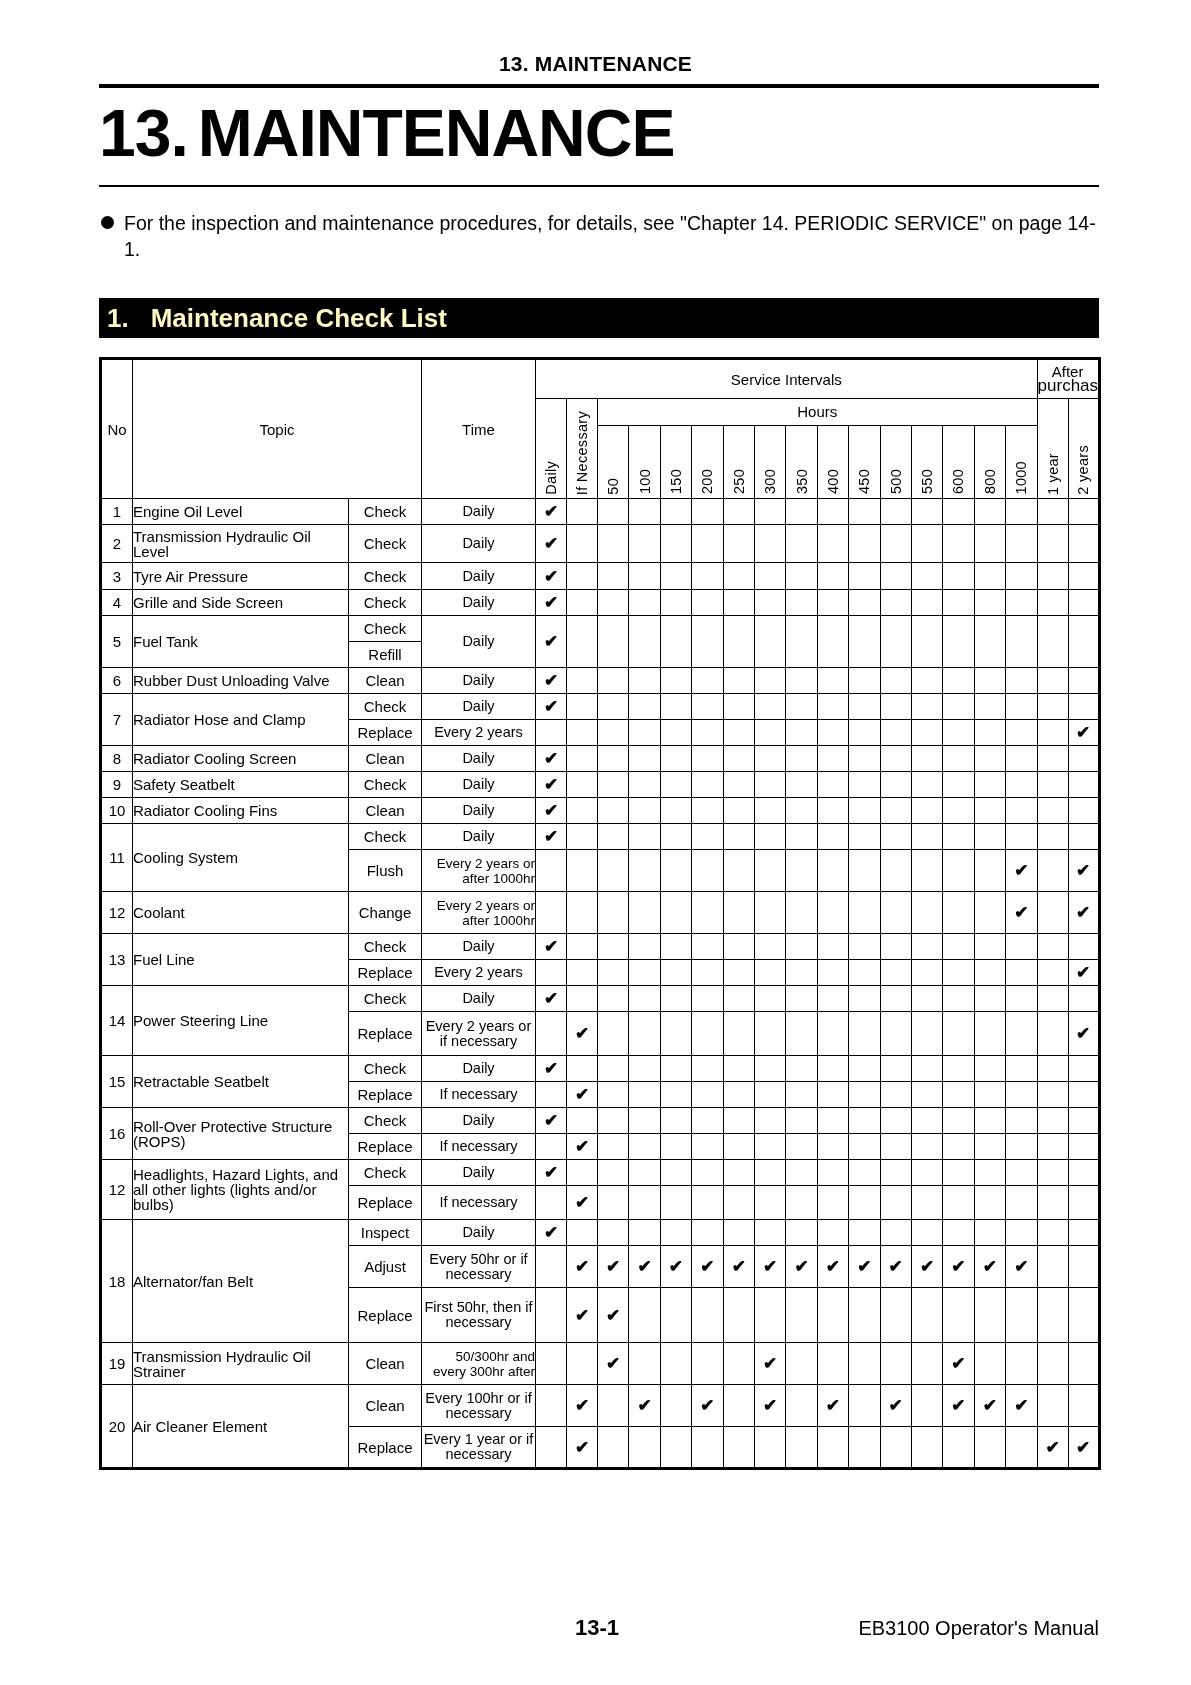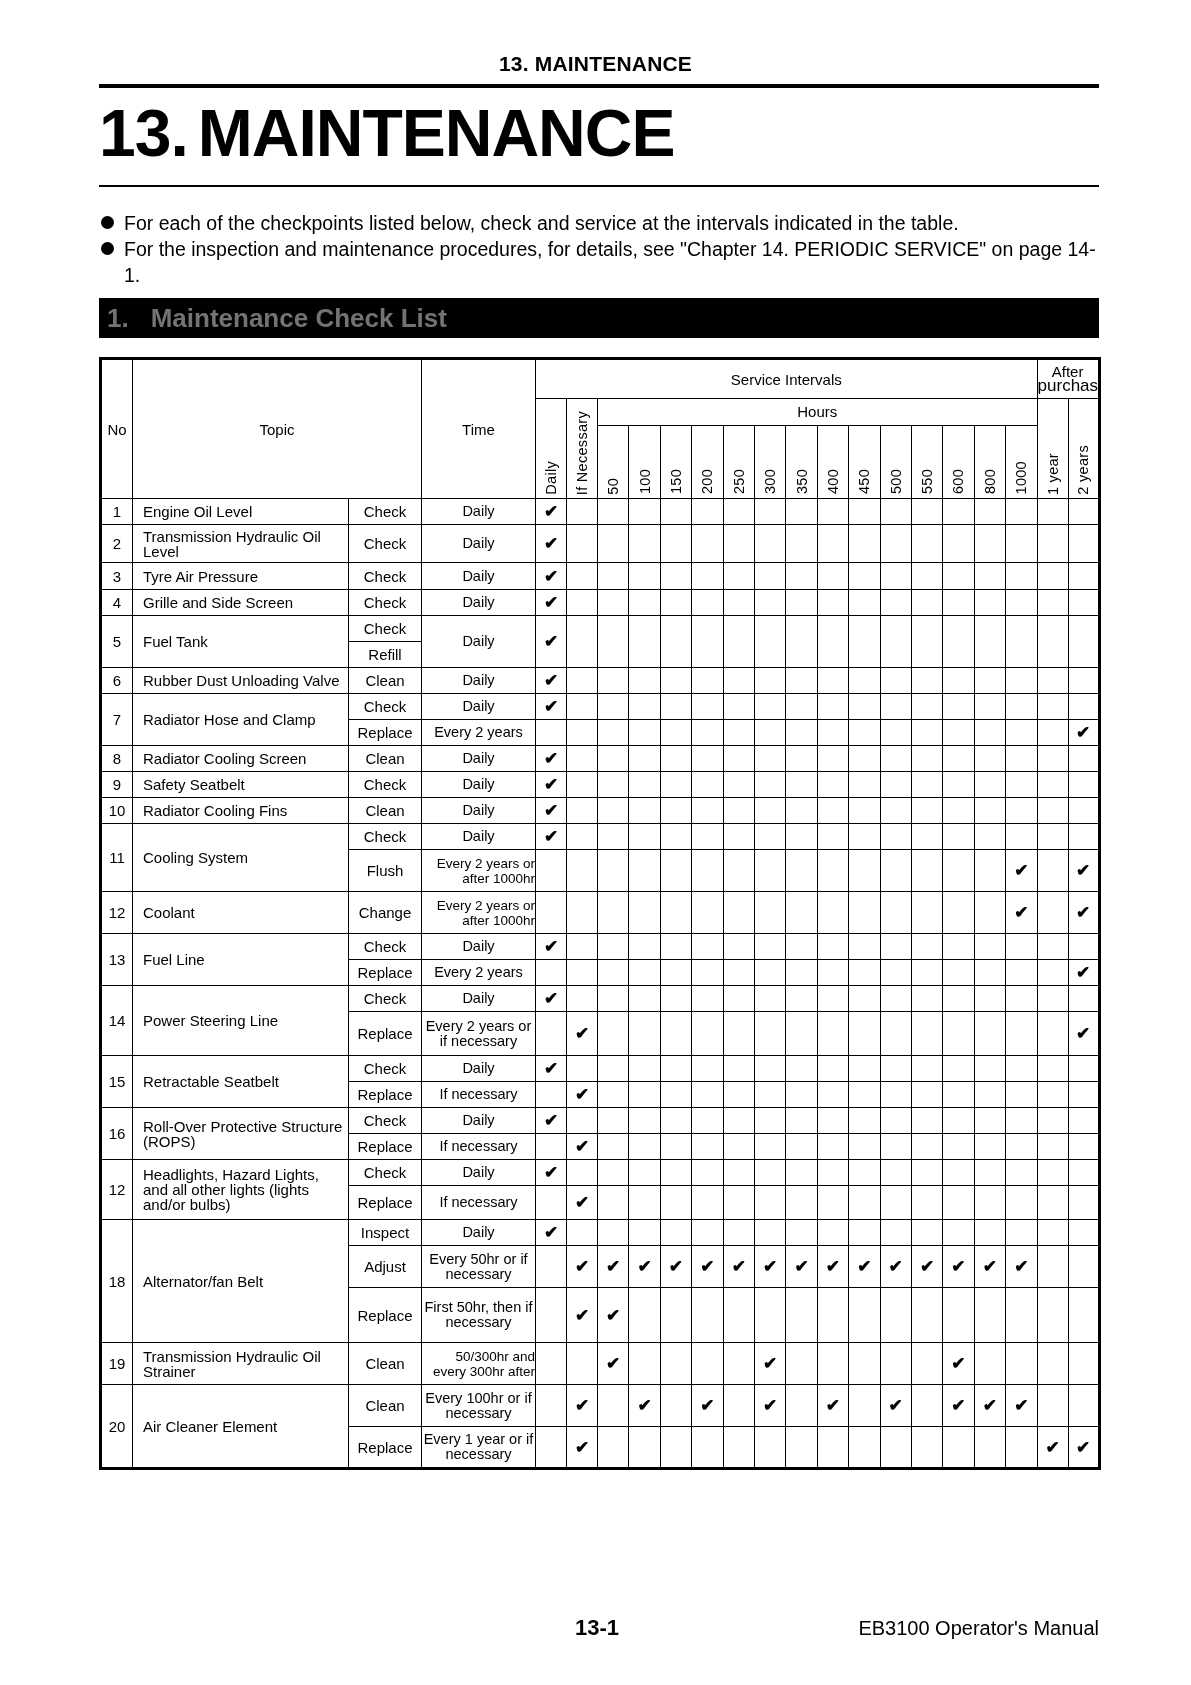--- a/index.html
+++ b/index.html
@@ -5,27 +5,27 @@
   html, body { margin:0; padding:0; background:#ffffff; }
   body { width:1191px; height:1685px; position:relative; font-family:"Liberation Sans", sans-serif; color:#000; overflow:hidden; }
   .running-head { position:absolute; left:0; width:1191px; top:52px; text-align:center; font-weight:bold; font-size:21px; letter-spacing:0.2px; }
   .rule-thick { position:absolute; left:99px; width:1000px; top:84px; height:4px; background:#000; }
   .big-title { position:absolute; left:99px; top:98px; font-weight:bold; font-size:66px; letter-spacing:-1px; line-height:70px; }
   .big-title .num { margin-right:10px; }
   .rule-thin { position:absolute; left:99px; width:1000px; top:185px; height:2px; background:#000; }
   .bullets { position:absolute; left:99px; width:1000px; top:210px; font-size:19.5px; line-height:26px; }
   .bullet { display:flex; }
   .bullet .dot { width:13px; height:13px; border-radius:50%; background:#000; margin:6px 10px 0 2px; flex:none; }
-  .section-bar { position:absolute; left:99px; width:1000px; top:298px; height:40px; background:#000; color:#737373; font-weight:bold; font-size:26px; line-height:40px; }
+  .section-bar { position:absolute; left:99px; width:1000px; top:298px; height:40px; background:#000; color:#fef9c3; font-weight:bold; font-size:26px; line-height:40px; }
   .section-bar .sn { margin-left:8px; margin-right:22px; }
 
   table.mtable { position:absolute; left:99px; top:357px; width:1001px; border-collapse:collapse; table-layout:fixed; border:3px solid #000; font-size:15px; }
   .mtable td, .mtable th { border:1.3px solid #000; padding:0; font-weight:normal; text-align:center; vertical-align:middle; overflow:hidden; }
   .mtable th { font-size:15px; }
-  .mtable td.topic { text-align:left; padding-left:10px; line-height:15px; }
+  .mtable td.topic { text-align:left; padding-left:0; line-height:15px; }
   .mtable td.no { font-size:15px; }
   .mtable td.time { line-height:15px; font-size:14.5px; }
   .mtable td.time.small { font-size:13.5px; line-height:15px;text-align:right; }
   .vt { writing-mode:vertical-rl; transform:rotate(180deg); display:inline-block; font-size:14.5px; white-space:nowrap; letter-spacing:0.3px; }
   .vwrap { height:68px; display:flex; align-items:flex-end; justify-content:center; padding-bottom:3px; }
   .vwrap.tall { height:96px; }
   .after-p { line-height:14px; font-size:15px; }
   .after-p small { font-size:17px; display:block; }
   .chk { font-size:17px; font-weight:bold; line-height:1; }
 
@@ -36,24 +36,20 @@
 <body>
 
 <div class="running-head">13. MAINTENANCE</div>
 <div class="rule-thick"></div>
 <div class="big-title"><span class="num">13.</span><span>MAINTENANCE</span></div>
 <div class="rule-thin"></div>
 
 <div class="bullets">
   <div class="bullet">
       <span class="dot"></span>
-      <span>For each of the checkpoints listed below, check and service at the intervals indicated in the table.</span>
-    </div>
-  <div class="bullet">
-      <span class="dot"></span>
       <span>For the inspection and maintenance procedures, for details, see "Chapter 14. PERIODIC SERVICE" on page 14-1.</span>
     </div>
 </div>
 
 <div class="section-bar"><span class="sn">1.</span><span>Maintenance Check List</span></div>
 
 <table class="mtable">
   <colgroup>
     <col style="width:32px">
       <col style="width:216px">

